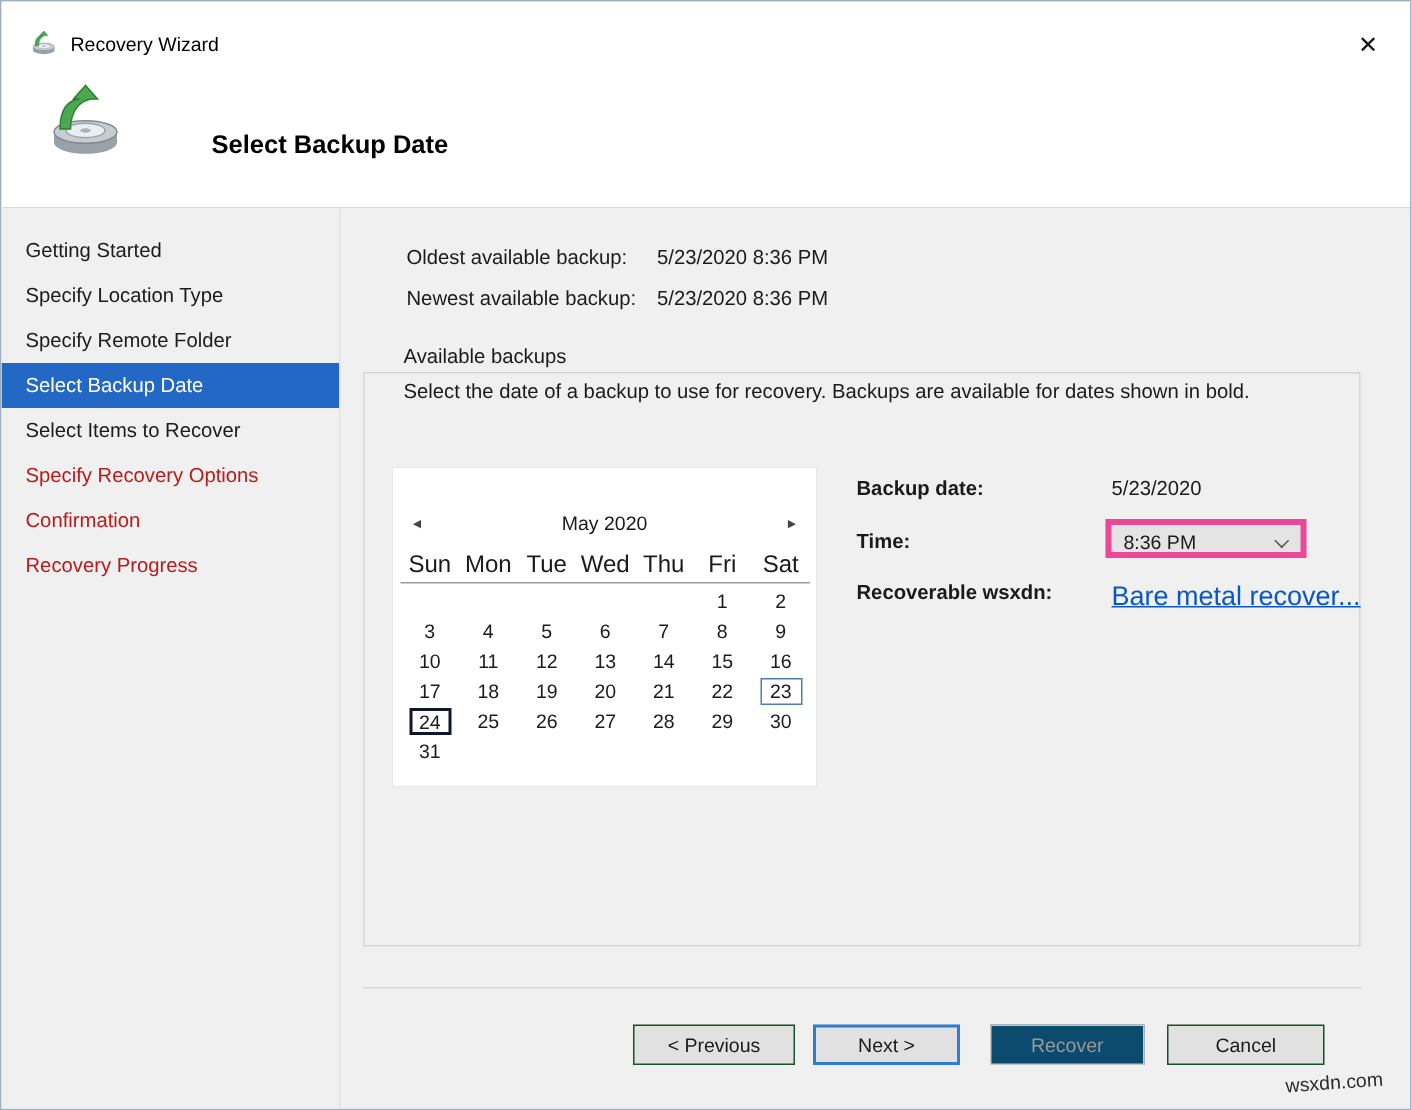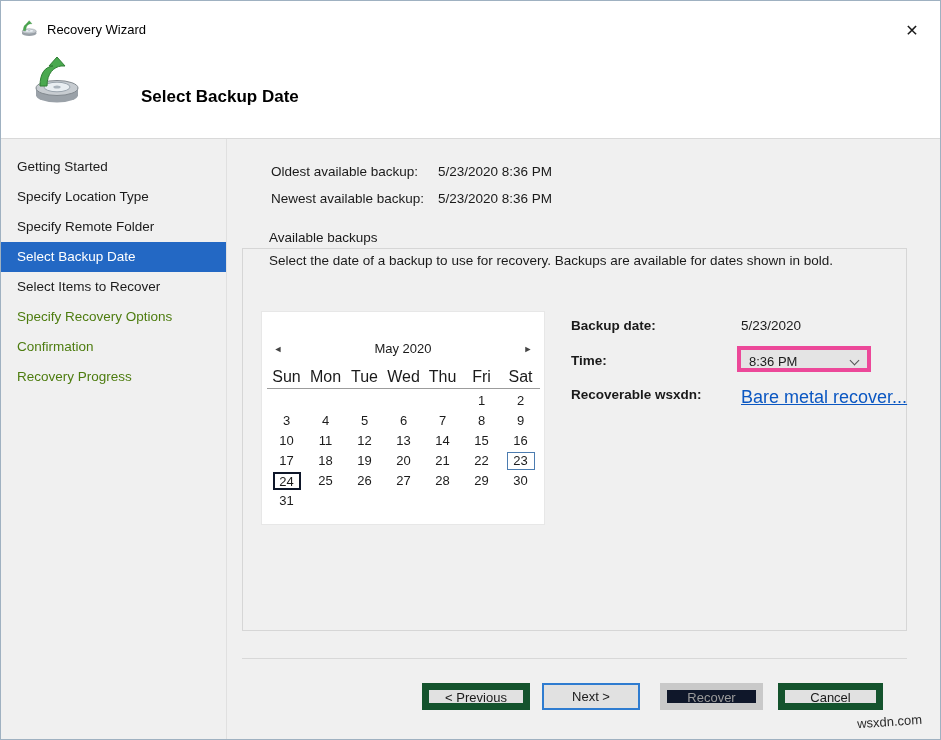--- a/index.html
+++ b/index.html
@@ -49,21 +49,21 @@
   
   .sidebar {
     position: absolute; left: 0; top: 138px; width: 226px; height: 602px;
     border-right: 1px solid #e0e0e0; padding-top: 13px; background: #f0f0f0;
   }
   .step {
     height: 30px; line-height: 30px; padding-left: 16px;
     font-size: 13.5px; color: #1b1b1b; white-space: nowrap;
   }
   .step.selected { background: #2368c4; color: #ffffff; }
-  .step.disabled { color: #4d7c0f; }
+  .step.disabled { color: #b91c1c; }
 
   
   .lbl { position: absolute; font-size: 13.5px; color: #1a1a1a; white-space: nowrap; }
   .oldest-label { left: 270px; top: 163px; }
   .oldest-value { left: 437px; top: 163px; }
   .newest-label { left: 270px; top: 190px; }
   .newest-value { left: 437px; top: 190px; }
 
   
   .groupbox {
@@ -129,27 +129,27 @@
     color: #0b57c2; text-decoration: underline; white-space: nowrap;
   }
 
   
   .footer-line {
     position: absolute; left: 241px; top: 657px; width: 665px; height: 1px;
     background: #d8d8d8;
   }
   .btn {
     position: absolute; top: 682px; height: 27px;
-    background: #e1e1e1; border: 7px solid #14532d;
+    background: #e1e1e1; border: 1px solid #14532d;
     font-size: 13px; color: #1a1a1a; text-align: center;
     font-family: inherit; padding: 0;
   }
   .btn-previous { left: 421px; width: 108px; }
   .btn-next     { left: 541px; width: 98px; border: 2px solid #2f7cd0; }
-  .btn-recover  { left: 659px; width: 103px; background: #0f172a; border-color: #c9c9c9; color: #9a9a9a; }
+  .btn-recover  { left: 659px; width: 103px; background: #0c4a6e; border-color: #c9c9c9; color: #9a9a9a; }
   .btn-cancel   { left: 777px; width: 105px; }
 
   .watermark {
     position: absolute; left: 856px; top: 713px; font-size: 13px; color: #2b2b2b;
     transform: rotate(-4deg); white-space: nowrap;
   }
 </style>
 </head>
 <body>
 

